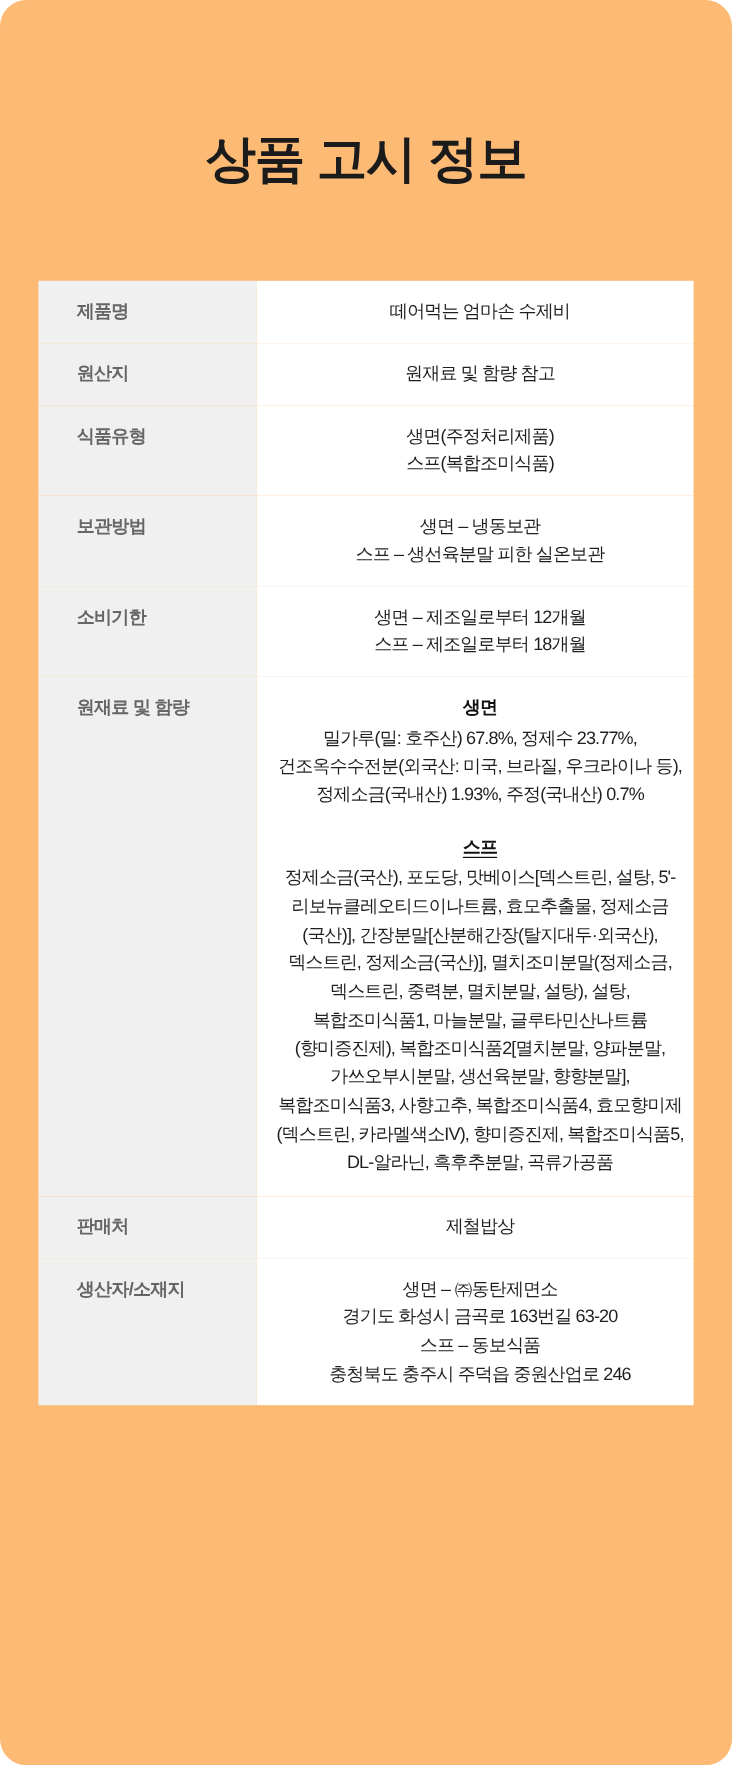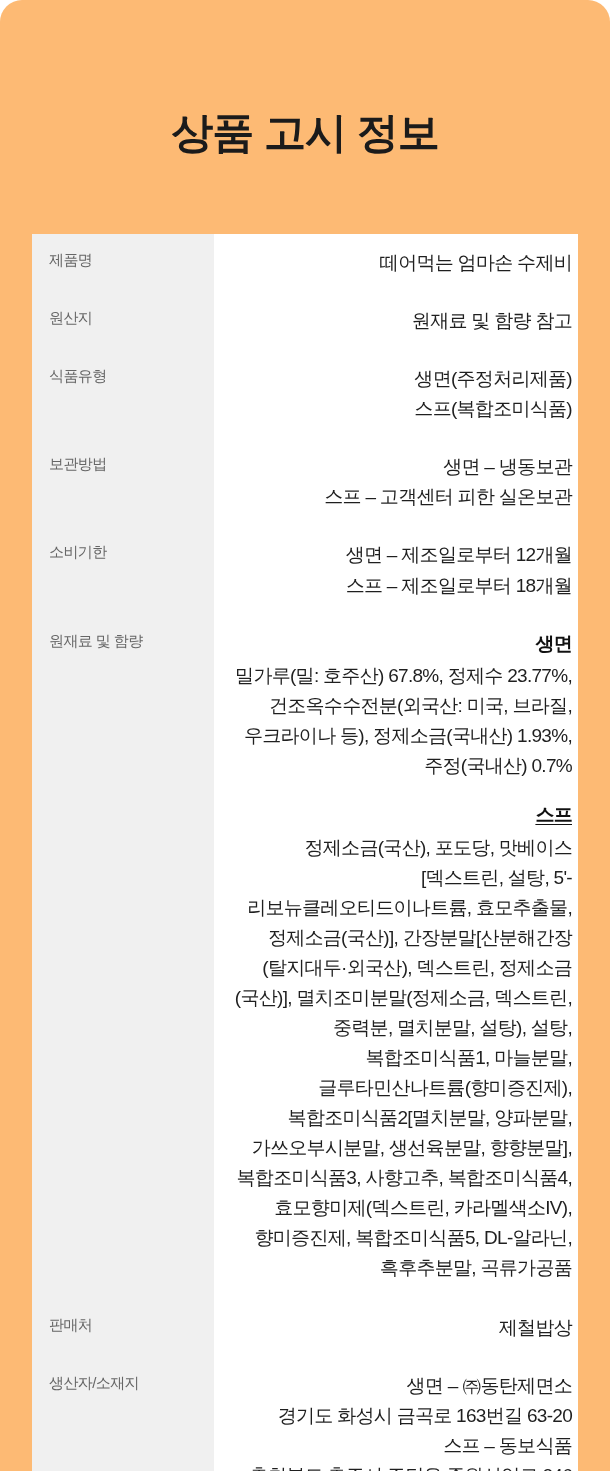--- a/index.html
+++ b/index.html
@@ -38,53 +38,52 @@
     width: 546px;
     table-layout: fixed;
   }
   .info-table tr {
     vertical-align: top;
   }
   .info-table th {
     width: 182px;
     background: #f0f0f0;
     color: #666666;
-    font-weight: normal;
+    font-weight: bold;
     font-size: 15px;
     text-align: left;
-    padding: 14px 0 14px 17px;
+    padding: 14px 0 14px 32px;
     line-height: 1.55;
     letter-spacing: -0.6px;
     border: none;
     box-sizing: border-box;
   }
   .info-table td {
     background: #ffffff;
     color: #1f1f1f;
-    font-size: 19px;
-    text-align: right;
+    font-size: 15px;
+    text-align: center;
     padding: 14px 6px 14px 14px;
     line-height: 1.58;
     letter-spacing: -0.7px;
     border: none;
     box-sizing: border-box;
     word-break: keep-all;
   }
   .cell-lines > div {
     display: block;
   }
   .sub-head {
     font-weight: bold;
     color: #111111;
     margin-bottom: 2px;
   }
   .sub-head.underline {
     text-decoration: underline;
     text-underline-offset: 3px;
-    font-family: Liberation Mono, monospace;
   }
   .block-gap {
     height: 20px;
   }
   .para {
     display: block;
   }
   .row-ingredients td {
     padding-top: 14px;
     padding-bottom: 16px;
@@ -118,21 +117,21 @@
         <td class="cell-lines">
           <div>생면(주정처리제품)</div>
           <div>스프(복합조미식품)</div>
         </td>
       </tr>
 
       <tr>
         <th>보관방법</th>
         <td class="cell-lines">
           <div>생면 – 냉동보관</div>
-          <div>스프 – 고객센터 피한 실온보관</div>
+          <div>스프 – 생선육분말 피한 실온보관</div>
         </td>
       </tr>
 
       <tr>
         <th>소비기한</th>
         <td class="cell-lines">
           <div>생면 – 제조일로부터 12개월</div>
           <div>스프 – 제조일로부터 18개월</div>
         </td>
       </tr>

